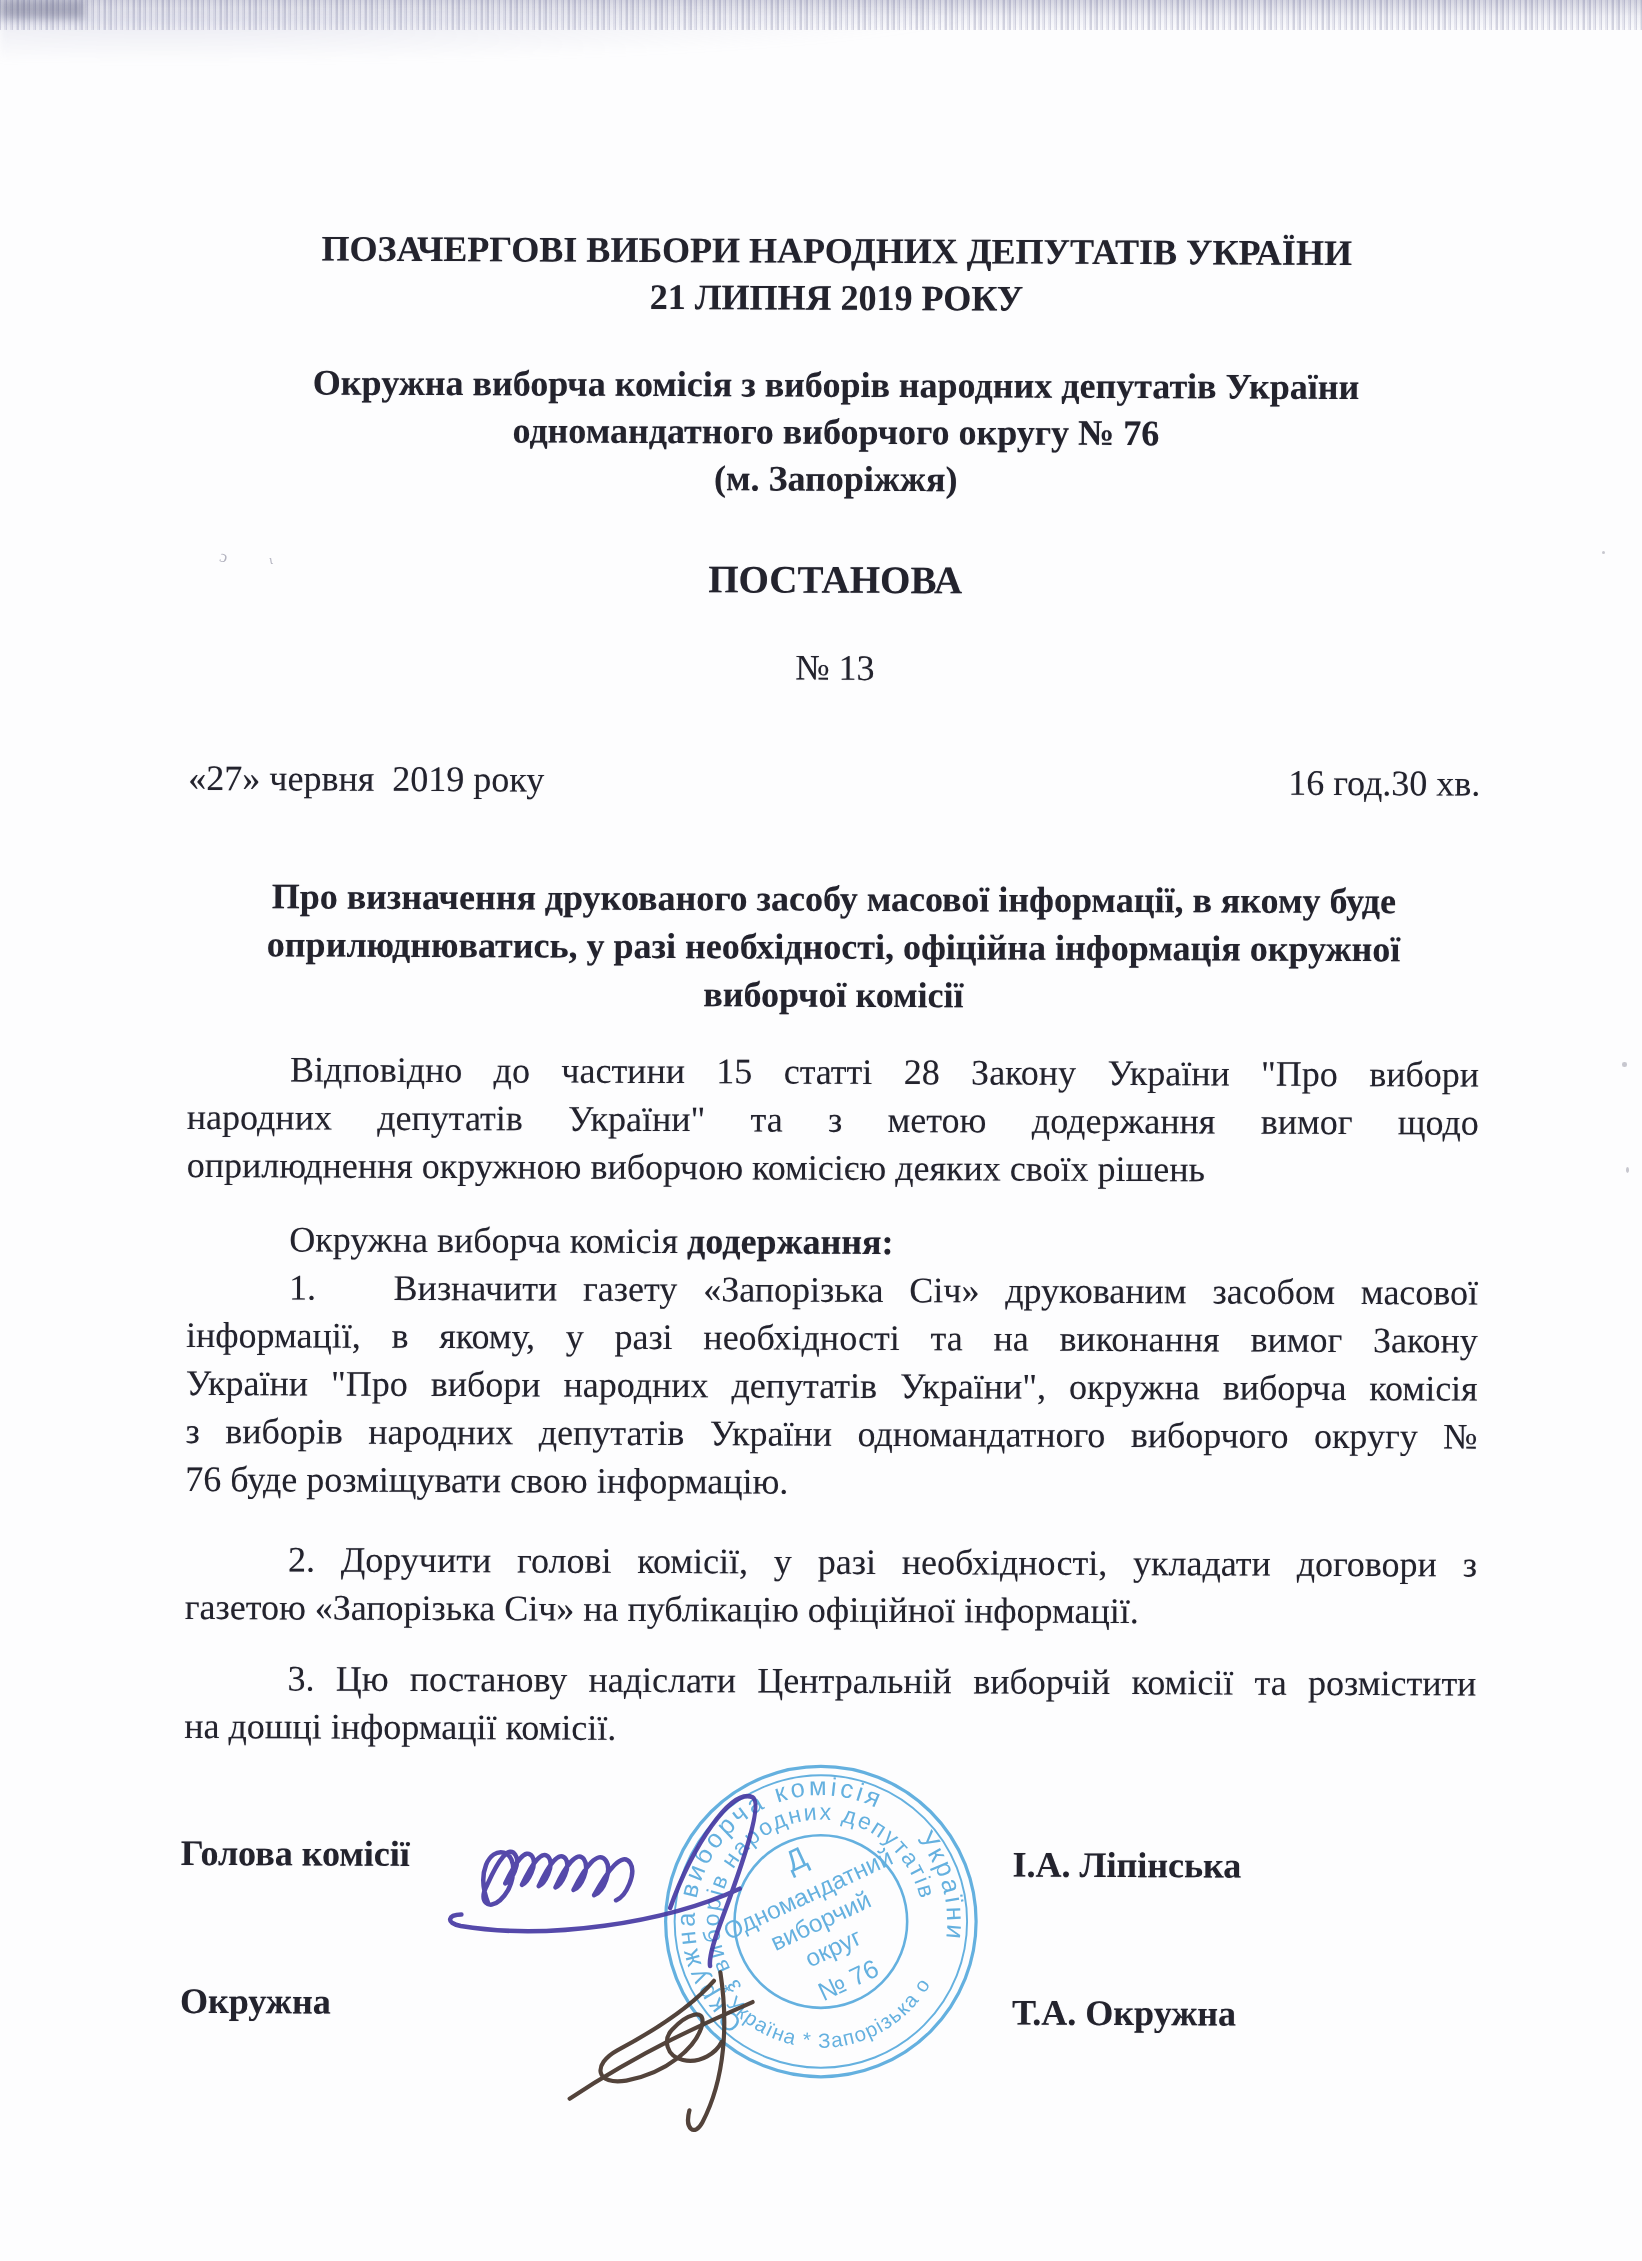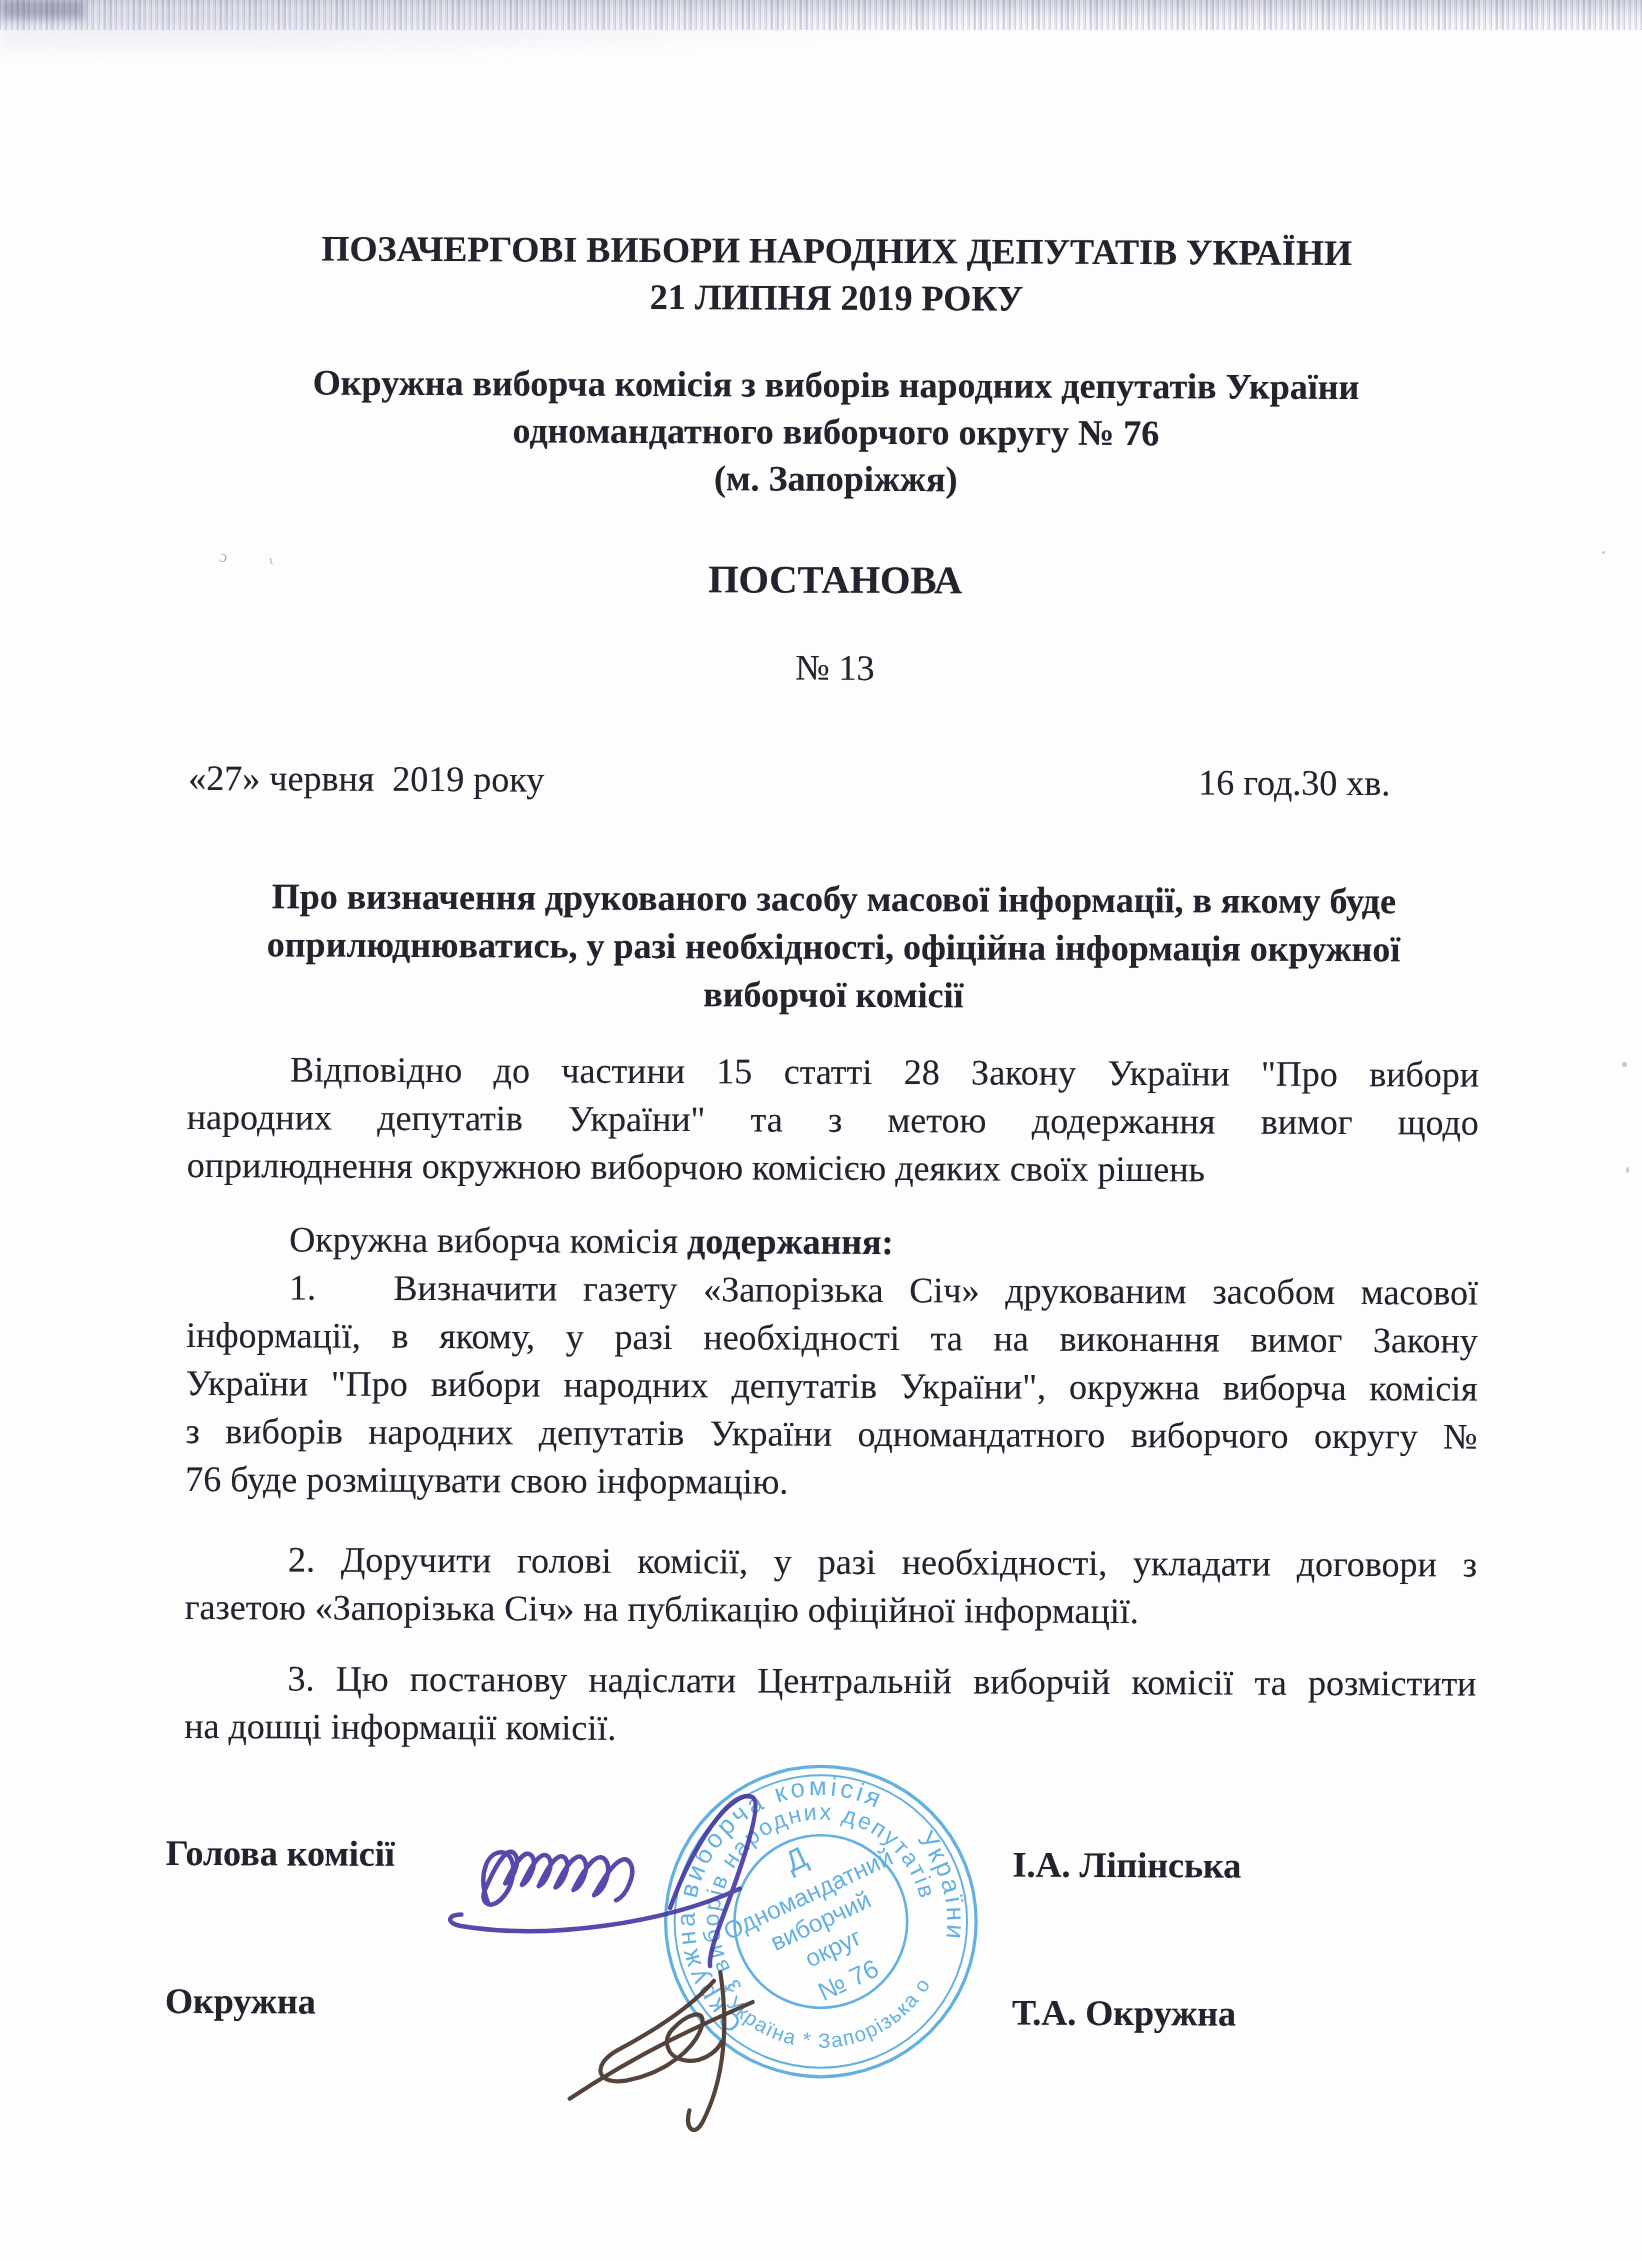--- a/index.html
+++ b/index.html
@@ -36,23 +36,23 @@
   .center{text-align:center;}
   .bold{font-weight:700;}
   .fs56{font-size:36px;}
   .fs60{font-size:39px;}
   .lh73{line-height:47px;}
   .lh75{line-height:48px;}
   .just{text-align:justify;text-align-last:justify;}
   .just-last{text-align:justify;text-align-last:auto;}
   .indent{text-indent:103px;}
   .daterow{display:flex;justify-content:space-between;font-size:36px;line-height:47px;}
-  .daterow .right{margin-right:90px;}
+  .daterow .right{}
   .sigrow{position:absolute;left:0;width:1643px;font-size:36px;line-height:47px;font-weight:700;}
-  .sigrow .role{position:absolute;left:169px;top:0;}
+  .sigrow .role{position:absolute;left:184px;top:0;}
   .sigrow .name{position:absolute;left:1016px;top:8px;}
   
   .overlay{position:absolute;top:0;left:0;pointer-events:none;}
   .stamp-text{font-family:"Liberation Sans","DejaVu Sans",sans-serif;}
 </style>
 </head>
 <body>
 
 <div class="scan-band"></div>
 <div class="scan-blotch"></div>

